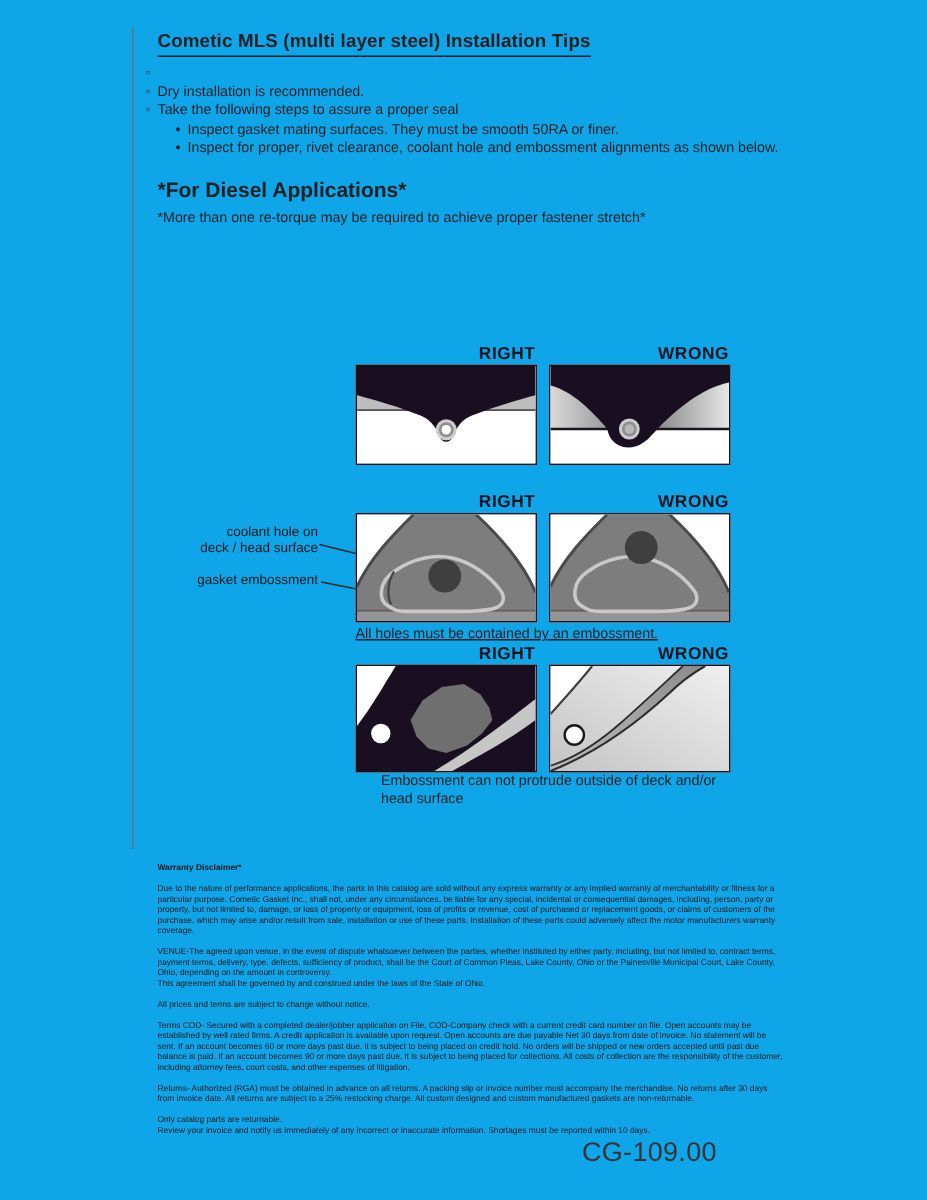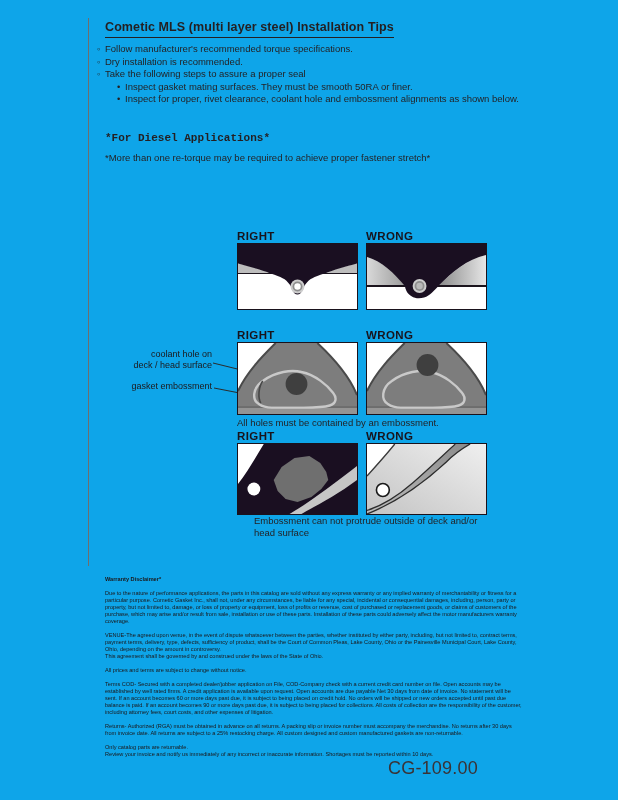--- a/index.html
+++ b/index.html
@@ -36,26 +36,26 @@
   }
   .b-row{display:flex;}
   .b-row .mark{width:8px;flex:0 0 8px;text-align:left;}
   .b-row.sub{margin-left:20px;}
   .b-row.sub .mark{width:8px;}
   .diesel{
     position:absolute;left:105px;top:116px;width:420px;
     font-size:9.5px;line-height:12px;
   }
   .diesel h2{
-    font-size:11px;font-weight:bold;margin:16px 0 8px 0;font-family:Liberation Mono, monospace;
+    font-size:14px;font-weight:bold;margin:4px 0 8px 0;
   }
   .diesel p{margin:0 0 9px 0;}
   
   .dg-header{
-    position:absolute;width:120px;text-align:left;
+    position:absolute;width:120px;text-align:right;
     font-size:11.5px;font-weight:600;letter-spacing:.4px;color:#19131b;
   }
   .panel{
     position:absolute;width:119px;
     border:1.6px solid #19121c;background:#fff;box-sizing:content-box;
   }
   .panel svg{display:block;width:100%;height:100%;}
   .caption{
     position:absolute;font-size:9.5px;line-height:11.5px;color:var(--ink);
   }
@@ -81,21 +81,20 @@
 
 <div class="page">
 
   <div class="left-rule"></div>
 
   <div class="title">Cometic MLS (multi layer steel) Installation Tips</div>
 
   <div class="bullets">
     <div class="b-row">
       <span class="mark">◦</span>
-      <span>Follow manufacturer's recommended torque specifications.</span>
     </div>
     <div class="b-row">
       <span class="mark">◦</span>
       <span>Dry installation is recommended.</span>
     </div>
     <div class="b-row">
       <span class="mark">◦</span>
       <span>Take the following steps to assure a proper seal</span>
     </div>
     <div class="b-row sub">
@@ -185,21 +184,21 @@
       <path d="M0,0 L38,0 C27,11 10,27 0,48 Z" fill="#ffffff"></path>
       <path d="M38,0 C27,11 10,27 0,48" stroke="#4a4a4a" stroke-width="2" fill="none"></path>
       <path d="M120,0 L80,0 C93,12 111,30 120,52 Z" fill="#ffffff"></path>
       <path d="M80,0 C93,12 111,30 120,52" stroke="#4a4a4a" stroke-width="2" fill="none"></path>
       <line x1="0" y1="64" x2="120" y2="64" stroke="#5f5f5f" stroke-width="1"></line>
       <rect x="0" y="65" width="120" height="6" fill="#949494"></rect>
       <path d="M21,61 C14,57 14.5,45 25,38 C38,28.5 54,26.5 64,29 C78,32 90,42 96,50 C100,55 99,60.5 92.5,62.5 C87,64.3 76,64.6 66,64.6 L34,64.6 C27,64.6 24.5,63.5 21,61 Z" fill="none" stroke="#c9c9c9" stroke-width="2.4"></path>
       <circle cx="61" cy="22" r="11" fill="#3f3f3f"></circle>
     </svg>
   </div>
-  <div class="caption" style="left:237px;top:417px;width:300px;">All holes must be contained by an embossment.</div>
+  <div class="caption" style="left:237px;top:417px;width:300px;text-decoration:underline;">All holes must be contained by an embossment.</div>
 
   <div class="dg-header" style="left:237px;top:430px;">RIGHT</div>
   <div class="dg-header" style="left:366px;top:430px;">WRONG</div>
 
   <div class="panel" style="left:237px;top:443px;height:70px;">
     <svg viewBox="0 0 120 70" preserveAspectRatio="none">
       <rect width="120" height="70" fill="#ffffff"></rect>
       <path d="M26,0 L120,0 L120,70 L0,70 L0,40 C10,27 18,13 26,0 Z" fill="var(--panel-black)"></path>
       <path d="M36,36 L44,23 L57,14 L72,12 L83,19 L89,28 L91,36 L84,45 L74,53 L60,58 L48,55 L40,47 Z" fill="#6f6f6f"></path>
       <path d="M52,70 C74,57 98,39 120,22 L120,36 C100,51 78,62 64,70 Z" fill="#c6c6c6"></path>

